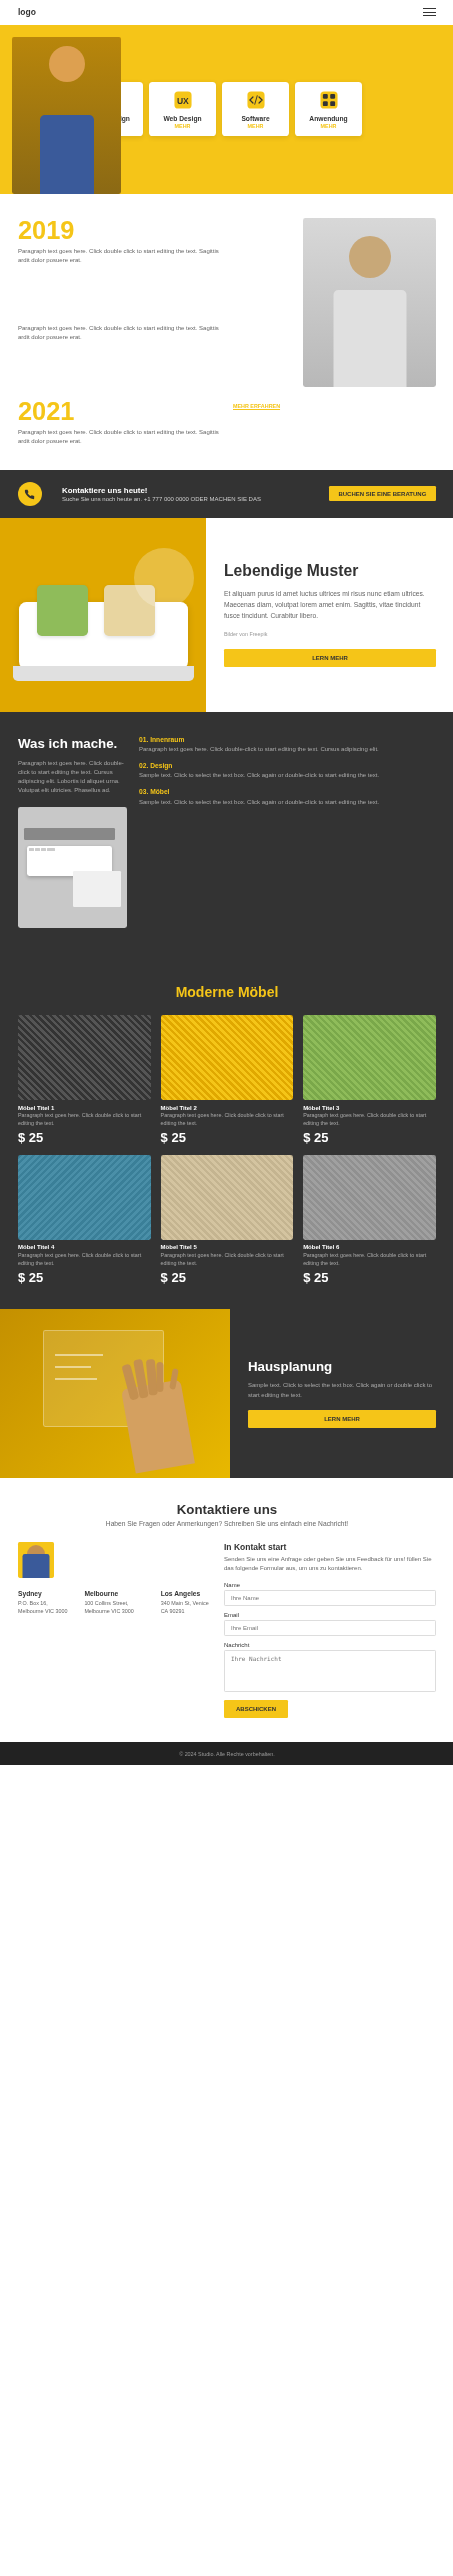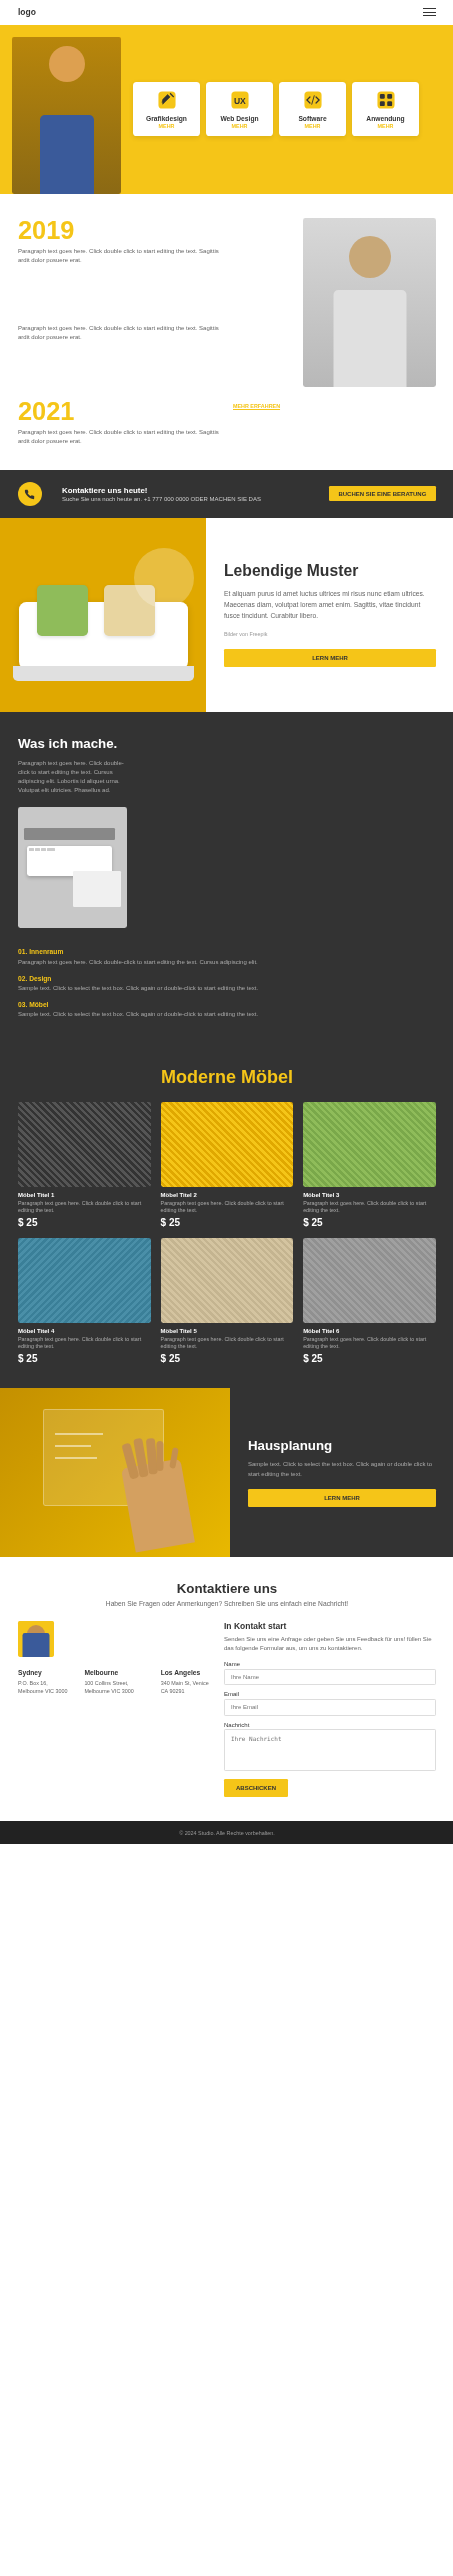--- a/index.html
+++ b/index.html
@@ -43,44 +43,44 @@
     .vibrant-left { width: 206px; background: #f5c518; position: relative; overflow: hidden; }
     .vibrant-img-area { width: 100%; height: 100%; min-height: 194px; background: #e0a800; display: flex; align-items: center; justify-content: center; }
 
     .vibrant-right { flex: 1; background: #fff; padding: 24px 18px; display: flex; flex-direction: column; justify-content: center; }
     .vibrant-title { font-size: 15.7px; font-weight: 900; color: #333; line-height: 1.2; margin-bottom: 8.5px; }
     .vibrant-text { font-size: 6.7px; color: #666; line-height: 1.6; margin-bottom: 9.7px; }
     .vibrant-source { font-size: 5.4px; color: #999; margin-bottom: 12px; }
     .vibrant-btn { background: #f5c518; color: #333; border: none; padding: 6px 12px; font-size: 6px; font-weight: bold; text-transform: uppercase; cursor: pointer; display: inline-block; border-radius: 1.2px; }
 
     
-    .what-i-do { background: #333; padding: 24px 18px; display: flex; gap: 12px; flex-direction: column; }
+    .what-i-do { background: #333; padding: 24px 18px; display: flex; gap: 12px; }
     .what-left { width: 109px; }
     .what-title { font-size: 13.3px; font-weight: 900; color: #fff; line-height: 1.2; margin-bottom: 7.3px; }
     .what-text { font-size: 6px; color: #aaa; line-height: 1.5; }
     .what-center { flex: 1; display: flex; flex-direction: column; gap: 8.5px; }
     .what-item { }
     .what-item-num { font-size: 6.7px; font-weight: bold; color: #f5c518; margin-bottom: 2.4px; }
     .what-item-text { font-size: 6px; color: #aaa; line-height: 1.4; }
     .what-right { width: 157px; }
     .what-right-card { background: #f5c518; padding: 12px; border-radius: 2.4px; }
     .what-right-title { font-size: 11px; font-weight: 900; color: #333; line-height: 1.2; margin-bottom: 6px; }
     .what-right-text { font-size: 6px; color: #555; line-height: 1.5; margin-bottom: 8.5px; }
     .what-right-btn { background: #333; color: #fff; border: none; padding: 4.8px 8.5px; font-size: 6px; font-weight: bold; text-transform: uppercase; cursor: pointer; border-radius: 1.2px; }
     .desk-img { width: 100%; height: 121px; background: #e8e8e8; border-radius: 2.4px; margin-bottom: 8.5px; overflow: hidden; }
 
     
     .modern-furniture { background: #fff; padding: 24px 18px; }
-    .section-title { font-size: 18px; font-weight: 900; color: #333; text-align: center; margin-bottom: 14.5px; }
+    .section-title { font-size: 14px; font-weight: 900; color: #333; text-align: center; margin-bottom: 14.5px; }
     .furniture-grid { display: grid; grid-template-columns: repeat(3, 1fr); gap: 9.7px; }
     .furniture-item { }
     .furniture-img { width: 100%; height: 85px; background: #e0e0e0; border-radius: 2.4px; margin-bottom: 4.8px; overflow: hidden; }
     .furniture-title { font-size: 6px; font-weight: bold; color: #333; margin-bottom: 1.8px; }
     .furniture-text { font-size: 5.4px; color: #666; line-height: 1.4; margin-bottom: 2.4px; }
-    .furniture-price { font-size: 10px; font-weight: bold; color: #333; }
+    .furniture-price { font-size: 13px; font-weight: bold; color: #333; }
 
     
     .house-planning { background: #fff; padding: 0; display: flex; min-height: 169px; }
     .house-left { width: 230px; background: #f5c518; position: relative; overflow: hidden; }
     .hand-img { width: 100%; height: 100%; background: linear-gradient(135deg, #c49000 0%, #e8b800 100%); display: flex; align-items: center; justify-content: center; }
     .house-right { flex: 1; background: #333; padding: 24px 18px; display: flex; flex-direction: column; justify-content: center; }
     .house-title { font-size: 13.3px; font-weight: 900; color: #fff; margin-bottom: 7.3px; }
     .house-text { font-size: 6px; color: #aaa; line-height: 1.6; margin-bottom: 9.7px; }
     .house-btn { background: #f5c518; color: #333; border: none; padding: 6px 11px; font-size: 6px; font-weight: bold; text-transform: uppercase; cursor: pointer; border-radius: 1.2px; display: inline-block; }
 
@@ -135,21 +135,21 @@
 <section class="hero">
   <div class="hero-person">
     <div class="hero-person-img">
       <div style="width:100%;height:100%;background:linear-gradient(180deg,#b8860b 0%,#8B6914 100%);position:relative;">
         <div style="width:30px;height:30px;background:#dda050;border-radius:50%;position:absolute;top:12px;left:50%;transform:translateX(-50%);"></div>
         <div style="width:54px;height:79px;background:#3a5a9a;border-radius:4.8px 4.8px 0 0;position:absolute;bottom:0;left:50%;transform:translateX(-50%);"></div>
         <div style="width:36px;height:36px;background:#dda050;border-radius:50%;position:absolute;top:9.7px;left:50%;transform:translateX(-50%);z-index:1;"></div>
       </div>
     </div>
   </div>
-  <div class="hero-cards" style="margin-left:115px;">
+  <div class="hero-cards" style="margin-left:58px;">
     <div class="hero-card">
       <div class="hero-card-icon">
         <svg viewBox="0 0 36 36" fill="none">
             <rect x="4" y="4" width="28" height="28" rx="6" fill="#f5c518"></rect>
             <path d="M11 25l4-4 8-8-4-4-8 8-1 5 1-1z" fill="#333" stroke="#333" stroke-width="1"></path>
             <path d="M23 7l6 6" stroke="#333" stroke-width="2"></path>
           </svg>
       </div>
       <div class="hero-card-title">Grafikdesign</div>
       <div class="hero-card-link">MEHR</div>

